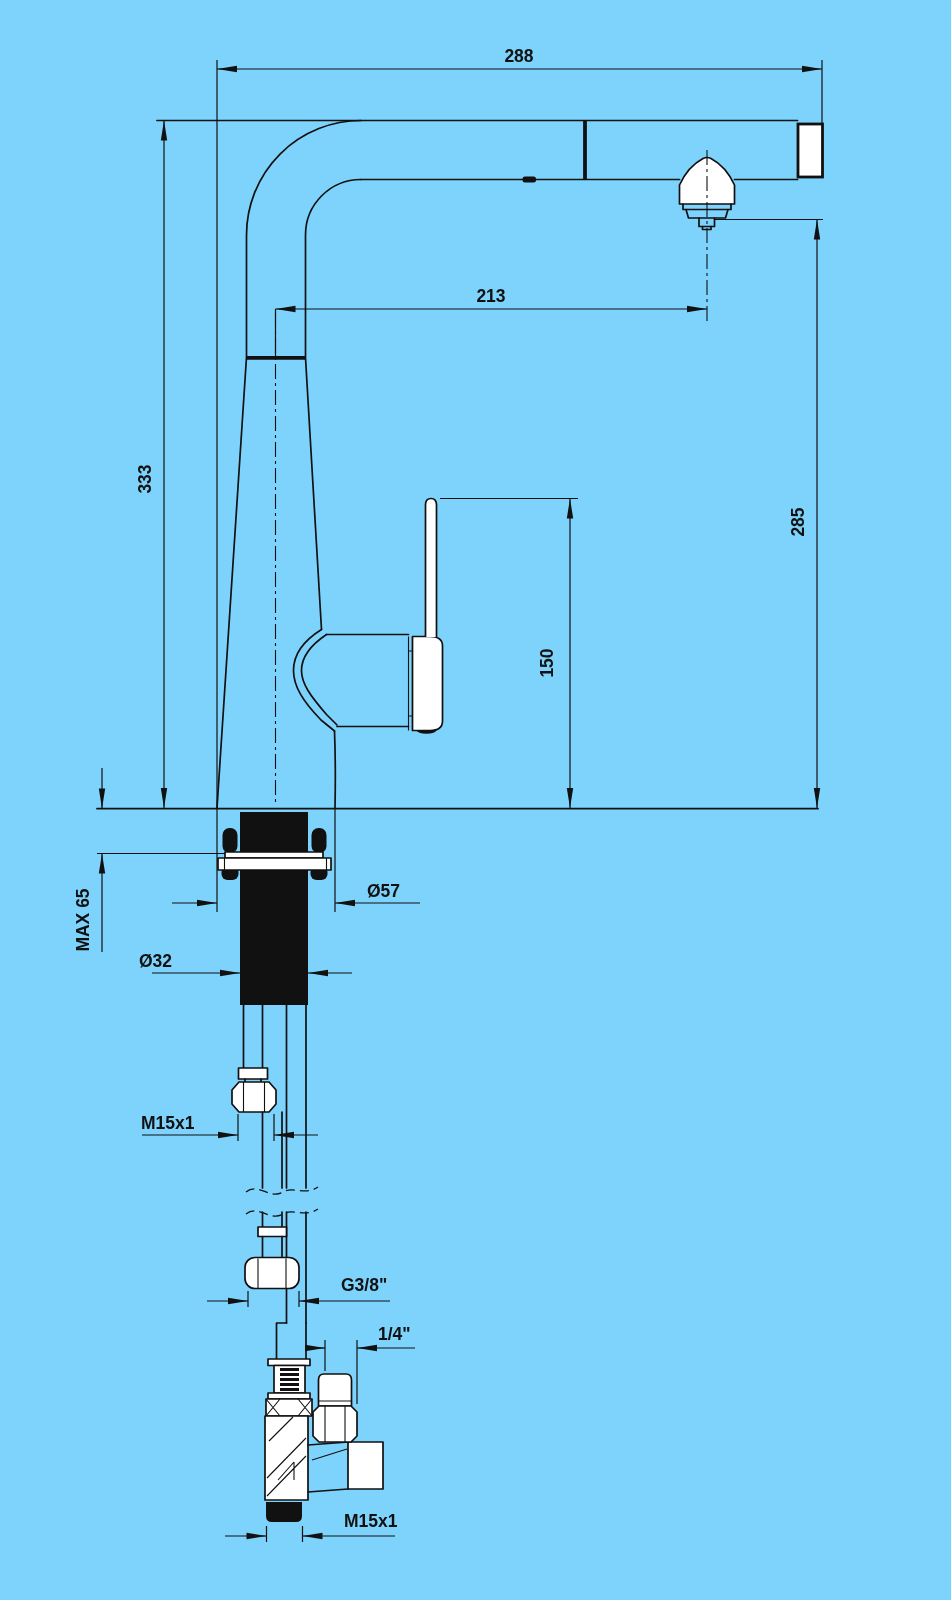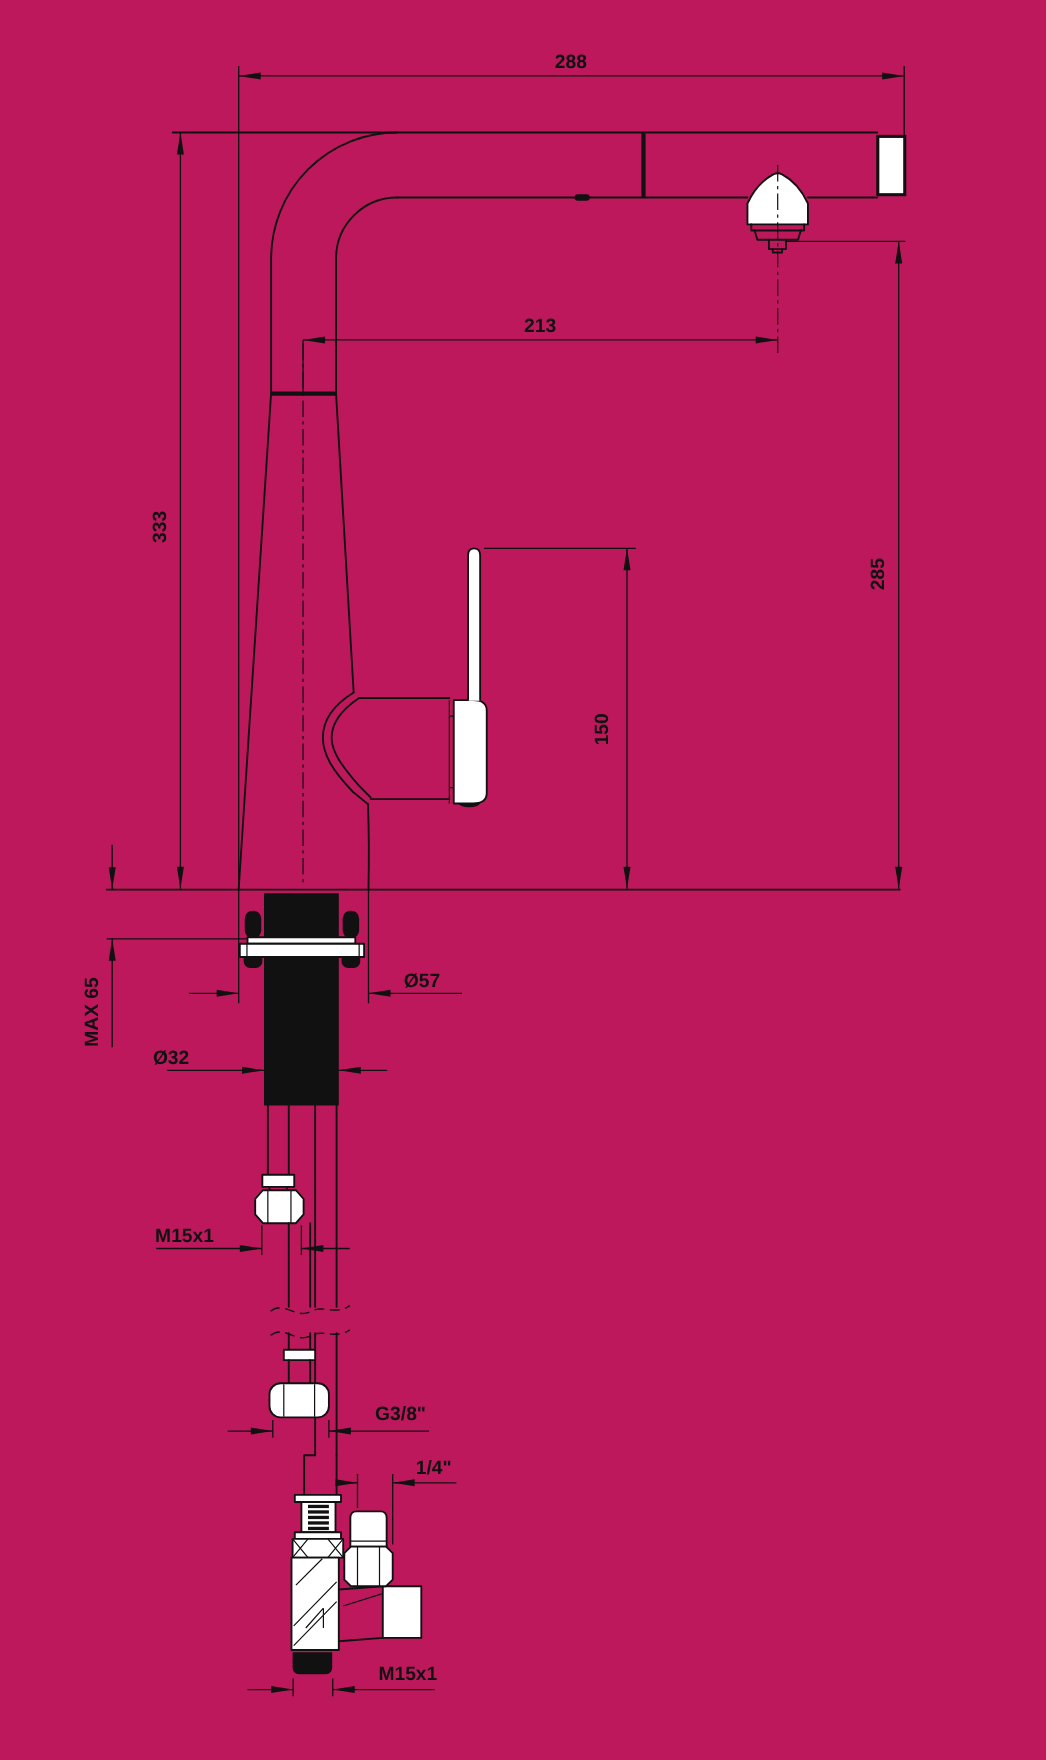--- a/index.html
+++ b/index.html
@@ -1,16 +1,16 @@
 <!DOCTYPE html>
 <html style="--ink: #111111;"><head>
 <meta charset="utf-8">
 <style>
   html,body{margin:0;padding:0;background:#ffffff;}
-  .canvas{width:951px;height:1600px;position:relative;background:#be185d;overflow:hidden;}
+  .canvas{width:951px;height:1600px;position:relative;background:#7dd3fc;overflow:hidden;}
   svg{display:block;}
   .outline{fill:none;stroke:var(--ink,#111);stroke-width:1.7;stroke-linecap:round;stroke-linejoin:round;}
   .outline-white{fill:#fff;stroke:var(--ink,#111);stroke-width:1.7;stroke-linejoin:round;}
   .thin{fill:none;stroke:var(--ink,#111);stroke-width:1.1;}
   .thick{fill:none;stroke:var(--ink,#111);stroke-width:3.8;}
   .heavy{fill:#fff;stroke:var(--ink,#111);stroke-width:2.8;}
   .solid{fill:var(--ink,#111);stroke:none;}
   .dim{fill:none;stroke:var(--ink,#111);stroke-width:1.2;}
   .center{fill:none;stroke:var(--ink,#111);stroke-width:1.1;stroke-dasharray:15 4 3 4;}
   .break{fill:none;stroke:var(--ink,#111);stroke-width:1.3;stroke-dasharray:9 5;}

